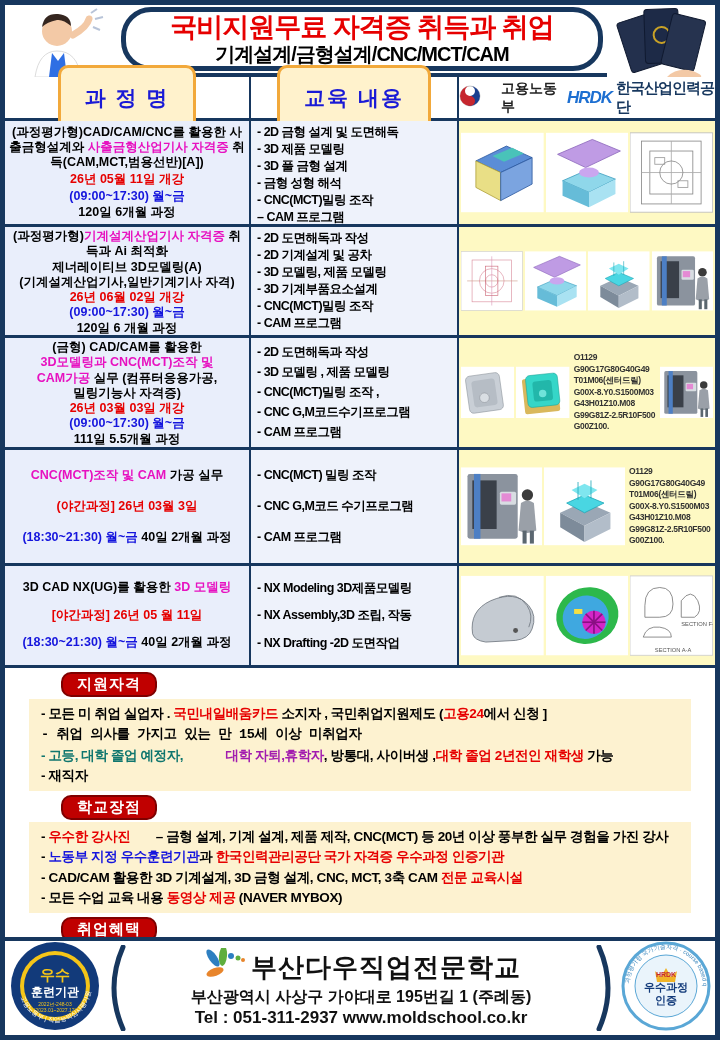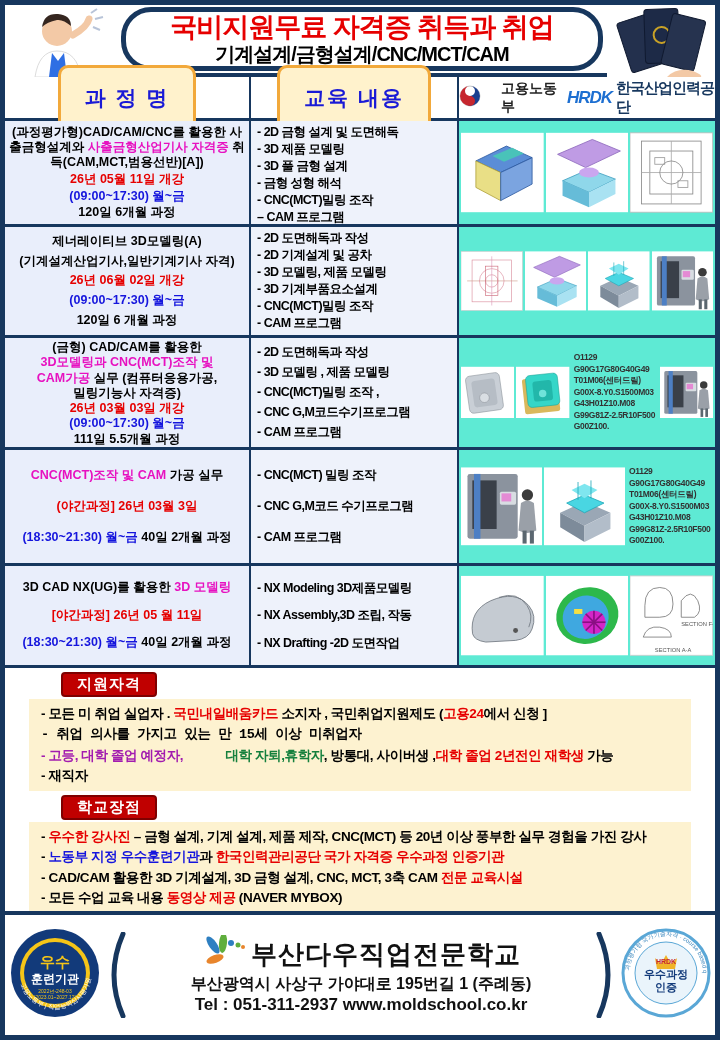--- a/index.html
+++ b/index.html
@@ -23,30 +23,30 @@
   .hrdk-full{font-size:15px;font-weight:bold;color:#17375e;letter-spacing:-1px;}
   
   .course-row{display:flex;border-bottom:3px solid #17375e;background:#eef2fb;}
   .course-row:nth-child(1){height:106px}
   .course-row:nth-child(2){height:111px}
   .course-row:nth-child(3){height:112px}
   .course-row:nth-child(4){height:116px}
   .course-row:nth-child(5){height:102px}
   .name-cell{width:246px;border-right:2px solid #17375e;display:flex;flex-direction:column;justify-content:space-evenly;text-align:center;padding:2px 3px;font-weight:bold;font-size:12.5px;line-height:1.22;background:#e9eefb;}
   .content-cell{width:208px;border-right:2px solid #17375e;display:flex;flex-direction:column;justify-content:space-evenly;text-align:left;padding:3px 6px;font-weight:bold;font-size:12.5px;color:#000;background:#eef2fb;letter-spacing:-0.5px;}
-  .image-cell{flex:1;display:flex;align-items:center;gap:2px;padding:2px;background:#5eead4;overflow:hidden;}
+  .image-cell{flex:1;display:flex;align-items:center;gap:2px;padding:2px;background:#fef9c3;overflow:hidden;}
   .vis{flex:1;height:96%;min-width:0;}
   .vis svg{width:100%;height:100%;display:block;}
   .gcode{flex:0 0 86px;font-size:8.5px;line-height:1.35;color:#333;font-weight:bold;padding-left:2px;letter-spacing:-0.3px;}
   
   .section{margin-top:4px;}
-  .sec-title{display:inline-block;margin-left:56px;background:#c00000;border:2px solid #7f0000;border-radius:4px;color:#fff;font-weight:bold;font-size:15px;padding:1px 14px;letter-spacing:1px;}
+  .sec-title{display:inline-block;margin-left:56px;background:#c00000;border:2px solid #7f0000;border-radius:10px;color:#fff;font-weight:bold;font-size:15px;padding:1px 14px;letter-spacing:1px;}
   .sec-box{background:#fdf2d0;margin:2px 24px 0 24px;padding:5px 12px;font-size:13.5px;font-weight:bold;line-height:1.5;letter-spacing:-0.4px;}
   
-  .footer{position:absolute;left:0;right:0;bottom:0;height:124px;border-top:4px solid #17375e;display:flex;align-items:center;background:#fff;}
+  .footer{position:absolute;left:0;right:0;bottom:0;height:98px;border-top:4px solid #17375e;display:flex;align-items:center;background:#fff;}
   .badge{flex:0 0 auto;}
   .f-center{flex:1;display:flex;flex-direction:column;align-items:center;justify-content:center;line-height:1.25;}
   .school-line{display:flex;align-items:center;gap:6px;}
   .school-name{font-size:26px;font-weight:bold;color:#111;letter-spacing:1px;}
   .f-address{font-size:16px;font-weight:bold;color:#111;}
   .f-tel{font-size:17px;font-weight:bold;color:#111;}
   .paren{flex:0 0 auto;width:26px;height:86px;}
 </style>
 </head>
 <body>
@@ -153,20 +153,21 @@
               <line x1="50" y1="10" x2="50" y2="86" stroke="#aaa"></line>
               <circle cx="50" cy="48" r="14" fill="none" stroke="#888"></circle>
               <rect x="30" y="30" width="12" height="8" fill="none" stroke="#999"></rect>
               <rect x="58" y="58" width="12" height="8" fill="none" stroke="#999"></rect>
             </svg>
           </div>
         </div>
       </div>
       <div class="course-row">
         <div class="name-cell">
+          <div><span style="color: rgb(0, 0, 0);">(과정평가형)</span><span style="color: rgb(231, 17, 192);">기계설계산업기사 자격증</span><span style="color: rgb(0, 0, 0);"> 취득과 Ai 최적화</span></div>
           <div><span style="color: rgb(0, 0, 0);">제너레이티브 3D모델링(A)</span></div>
           <div><span style="color: rgb(0, 0, 0);">(기계설계산업기사,일반기계기사 자격)</span></div>
           <div><span style="color: rgb(230, 0, 0);">26년 06월 02일 개강</span></div>
           <div><span style="color: rgb(21, 21, 221);">(09:00~17:30) 월~금</span></div>
           <div><span style="color: rgb(0, 0, 0);">120일 6 개월 과정</span></div>
         </div>
         <div class="content-cell">
           <div>- 2D 도면해독과 작성</div>
           <div>- 2D 기계설계  및 공차</div>
           <div>- 3D 모델링, 제품 모델링</div>
@@ -379,25 +380,25 @@
             </svg>
           </div>
         </div>
       </div>
     </div>
 
   <div id="info-sections">
       <div class="section"><div class="sec-title">지원자격</div><div class="sec-box">
           <div><span style="color: rgb(0, 0, 0);">-  모든 미 취업 실업자 . </span><span style="color: rgb(230, 0, 0);">국민내일배움카드</span><span style="color: rgb(0, 0, 0);"> 소지자 , 국민취업지원제도 (</span><span style="color: rgb(230, 0, 0);">고용24</span><span style="color: rgb(0, 0, 0);">에서 신청 ]</span></div>
           <div><span style="color: rgb(0, 0, 0); font-family: Liberation Mono, monospace;">-  취업 의사를 가지고 있는 만 15세 이상 미취업자</span></div>
-          <div><span style="color: #a21caf;">-  고등, 대학 졸업 예정자, </span><span style="color: #15803d; padding-left: 39px;">대학 자퇴,휴학자</span><span style="color: rgb(0, 0, 0);">, 방통대, 사이버생 ,</span><span style="color: rgb(230, 0, 0);">대학 졸업 2년전인 재학생</span><span style="color: rgb(0, 0, 0);"> 가능</span></div>
+          <div><span style="color: #0f766e;">-  고등, 대학 졸업 예정자, </span><span style="color: #a21caf; padding-left: 39px;">대학 자퇴,휴학자</span><span style="color: rgb(0, 0, 0);">, 방통대, 사이버생 ,</span><span style="color: rgb(230, 0, 0);">대학 졸업 2년전인 재학생</span><span style="color: rgb(0, 0, 0);"> 가능</span></div>
           <div><span style="color: rgb(0, 0, 0);">-  재직자</span></div>
         </div></div>
       <div class="section"><div class="sec-title">학교장점</div><div class="sec-box">
-          <div><span style="color: rgb(0, 0, 0);">-  </span><span style="color: rgb(230, 0, 0);">우수한 강사진</span><span style="color: rgb(0, 0, 0);"> – 금형 설계, 기계 설계, 제품 제작, CNC(MCT)  등 20년 이상 풍부한 실무 경험을 가진 강사</span></div>
+          <div><span style="color: rgb(0, 0, 0);">-  </span><span style="color: rgb(230, 0, 0);">우수한 강사진</span><span style="color: rgb(0, 0, 0); margin-left: 22px;"> – 금형 설계, 기계 설계, 제품 제작, CNC(MCT)  등 20년 이상 풍부한 실무 경험을 가진 강사</span></div>
           <div><span style="color: rgb(0, 0, 0);">-  </span><span style="color: rgb(21, 21, 221);">노동부 지정 우수훈련기관</span><span style="color: rgb(0, 0, 0);">과 </span><span style="color: rgb(230, 0, 0);">한국인력관리공단 국가 자격증 우수과정 인증기관</span></div>
           <div><span style="color: rgb(0, 0, 0); margin-top: 15px;">-  CAD/CAM 활용한 3D 기계설계, 3D 금형 설계, CNC,  MCT, 3축 CAM </span><span style="color: rgb(230, 0, 0);">전문 교육시설</span></div>
           <div><span style="color: rgb(0, 0, 0);">-  모든 수업 교육 내용 </span><span style="color: rgb(230, 0, 0);">동영상 제공</span><span style="color: rgb(0, 0, 0);"> (NAVER MYBOX)</span></div>
         </div></div>
       <div class="section"><div class="sec-title">취업혜택</div><div class="sec-box">
           <div><span style="color: rgb(0, 0, 0);">-  </span><span style="color: rgb(230, 0, 0);">100% 취업 알선</span></div>
           <div><span style="color: rgb(0, 0, 0);">-  500여개 업체와 산학협약 체결과 철저한 </span><span style="color: rgb(230, 0, 0);">채용 연계</span></div>
           <div><span style="color: rgb(0, 0, 0);">- 이력서, 자소서, 포트폴리오 등 </span><span style="color: rgb(230, 0, 0);">취업 준비</span><span style="color: rgb(0, 0, 0);"> 및 집중 상담</span></div>
           <div><span style="color: rgb(0, 0, 0);">- 실업자(국기) </span><span style="color: rgb(230, 0, 0);">훈련장려금</span><span style="color: rgb(0, 0, 0);">, </span><span style="color: rgb(230, 0, 0);">특별수당,</span><span style="color: rgb(0, 0, 0);"> 매월 합 </span><span style="color: rgb(230, 0, 0);">40만원</span><span style="color: rgb(0, 0, 0);">, </span><span style="color: rgb(230, 0, 0);">국민취업지원제도</span><span style="color: rgb(0, 0, 0);"> 참여시 최고 </span><span style="color: rgb(230, 0, 0);">60만원 추가</span><span style="color: rgb(0, 0, 0);"> 지급</span></div>
         </div></div>

